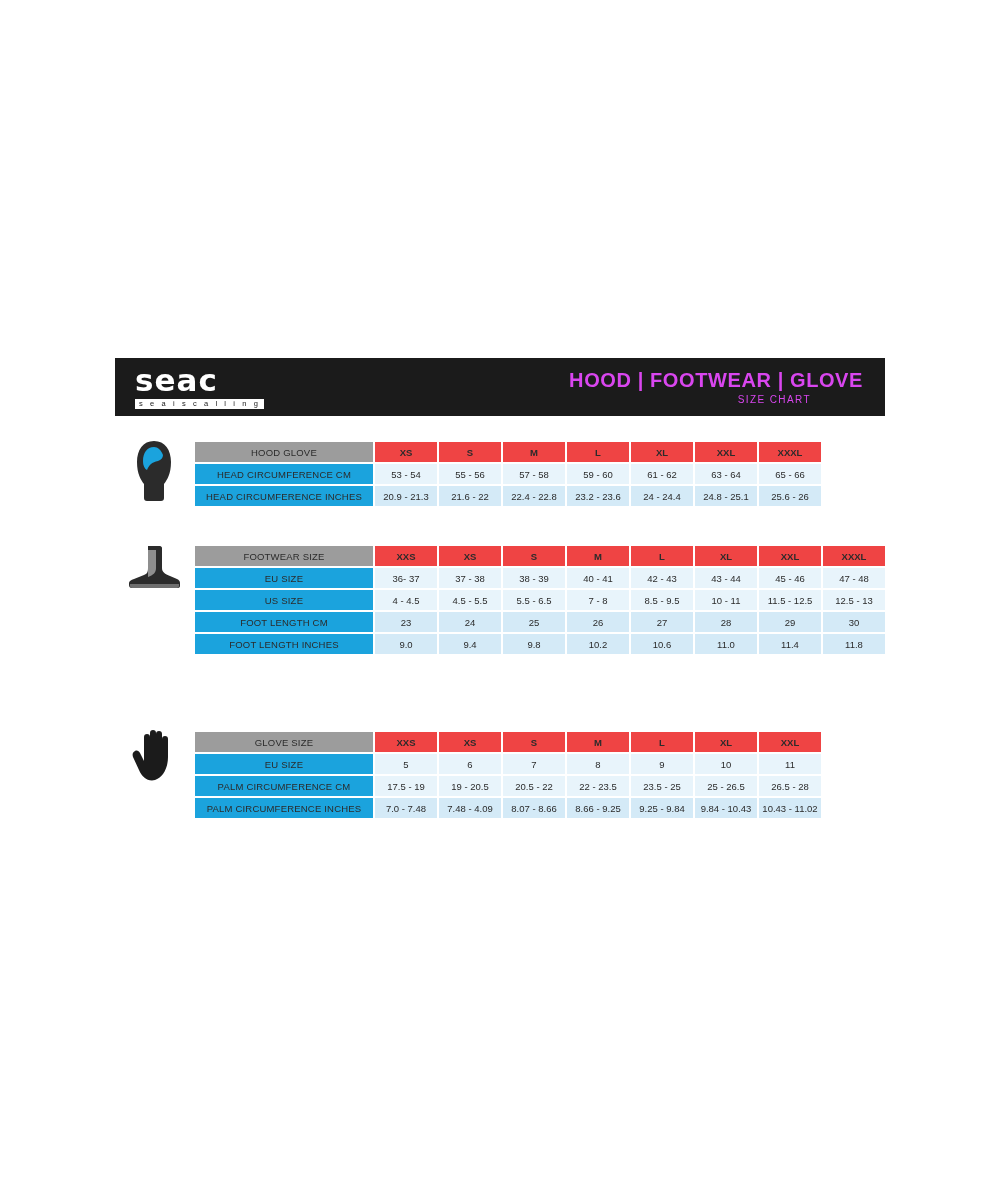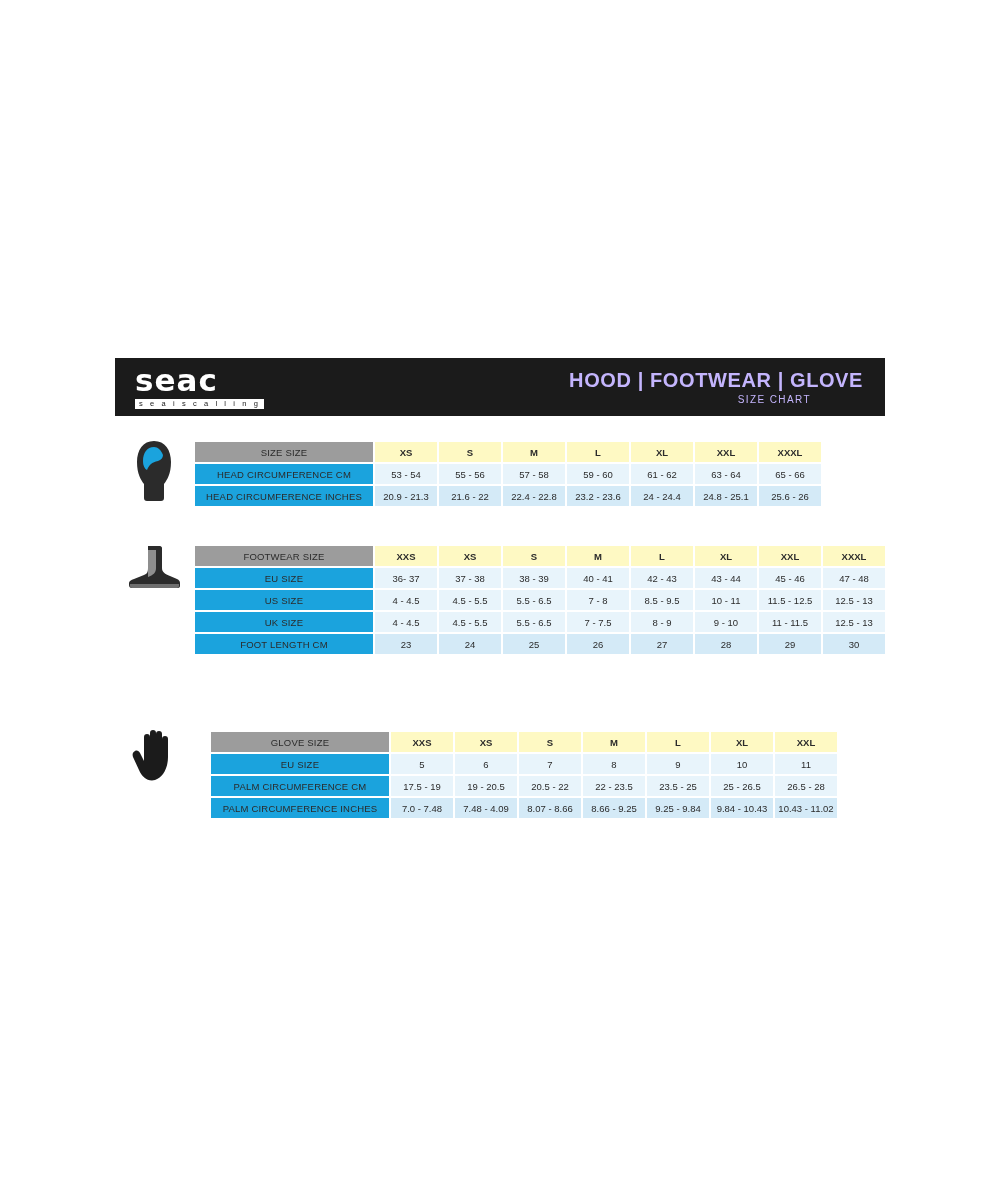--- a/index.html
+++ b/index.html
@@ -50,21 +50,21 @@
     background: #ffffff;
     color: #1b1b1b;
     font-size: 7.5px;
     letter-spacing: 2.6px;
     padding: 1px 3px 1px 4px;
     text-align: right;
     font-family: "Liberation Sans", sans-serif;
   }
   .banner-right {
     text-align: right;
-    color: #c4b5fd;
+    color: #d946ef;
   }
   .banner-title {
     font-size: 20px;
     font-weight: bold;
     letter-spacing: 0.6px;
   }
   .banner-sub {
     font-size: 10px;
     letter-spacing: 1.4px;
     margin-top: 2px;
@@ -104,21 +104,21 @@
     font-size: 9.5px;
     letter-spacing: 0.2px;
   }
   td.rowlabel {
     background: #1ba3dd;
     color: #ffffff;
     font-size: 9.5px;
     letter-spacing: 0.2px;
   }
   td.colhead {
-    background: #fef9c3;
+    background: #ef4444;
     color: #ffffff;
     font-weight: bold;
     font-size: 10px;
   }
   td.val {
     background: #e8f4fb;
     margin-top: 9px;
   }
   td.val-alt {
     background: #d4eaf7;
@@ -162,21 +162,21 @@
           <col class="data-col-7">
           <col class="data-col-7">
           <col class="data-col-7">
           <col class="data-col-7">
           <col class="data-col-7">
           <col class="data-col-7">
           <col class="data-col-7">
       </colgroup>
       <tbody>
           <tr>
-        <td class="rowhead">SIZE SIZE</td>
+        <td class="rowhead">HOOD GLOVE</td>
         <td class="colhead">XS</td>
         <td class="colhead">S</td>
         <td class="colhead">M</td>
         <td class="colhead">L</td>
         <td class="colhead">XL</td>
         <td class="colhead">XXL</td>
         <td class="colhead">XXXL</td>
       </tr>
       <tr>
         <td class="rowlabel">HEAD CIRCUMFERENCE CM</td>
@@ -250,46 +250,46 @@
         <td class="val">4 - 4.5</td>
         <td class="val">4.5 - 5.5</td>
         <td class="val">5.5 - 6.5</td>
         <td class="val">7 - 8</td>
         <td class="val">8.5 - 9.5</td>
         <td class="val">10 - 11</td>
         <td class="val">11.5 - 12.5</td>
         <td class="val">12.5 - 13</td>
       </tr>
       <tr>
-        <td class="rowlabel">UK SIZE</td>
-        <td class="val">4 - 4.5</td>
-        <td class="val">4.5 - 5.5</td>
-        <td class="val">5.5 - 6.5</td>
-        <td class="val">7 - 7.5</td>
-        <td class="val">8 - 9</td>
-        <td class="val">9 - 10</td>
-        <td class="val">11 - 11.5</td>
-        <td class="val">12.5 - 13</td>
-      </tr>
-      <tr>
         <td class="rowlabel">FOOT LENGTH CM</td>
         <td class="val-alt">23</td>
         <td class="val-alt">24</td>
         <td class="val-alt">25</td>
         <td class="val-alt">26</td>
         <td class="val-alt">27</td>
         <td class="val-alt">28</td>
         <td class="val-alt">29</td>
         <td class="val-alt">30</td>
       </tr>
+      <tr>
+        <td class="rowlabel">FOOT LENGTH INCHES</td>
+        <td class="val-alt">9.0</td>
+        <td class="val-alt">9.4</td>
+        <td class="val-alt">9.8</td>
+        <td class="val-alt">10.2</td>
+        <td class="val-alt">10.6</td>
+        <td class="val-alt">11.0</td>
+        <td class="val-alt">11.4</td>
+        <td class="val-alt">11.8</td>
+      </tr>
     </tbody>
       </table>
   </div>
 
-  <div class="group" style="left:115px; top:730px;gap:16px;">
+  <div class="group" style="left:115px; top:730px;">
     <div class="icon-cell">
       <svg class="icon-glove" viewBox="0 0 46 52" xmlns="http://www.w3.org/2000/svg">
         <path d="M13 16 L13 7 C13 5 14 4 16 4 C18 4 19 5 19 7 L19 15 L19 3 C19 1 20 0 22 0 C24 0 25 1 25 3 L25 15 L25 4 C25 2 26 1 28 1 C30 1 31 2 31 4 L31 16 L31 9 C31 7 32 6 34 6 C36 6 37 7 37 9 L37 27 C37 39 31 48 24 50 C17 52 11 47 8 40 L2 27 C1 24 2 22 4 21 C6 20 8 21 9 23 L13 31 Z" fill="#1b1b1b"></path>
       </svg>
     </div>
     <table class="chart">
       <colgroup>
         <col class="label-col">
           <col class="data-col-7">
           <col class="data-col-7">

